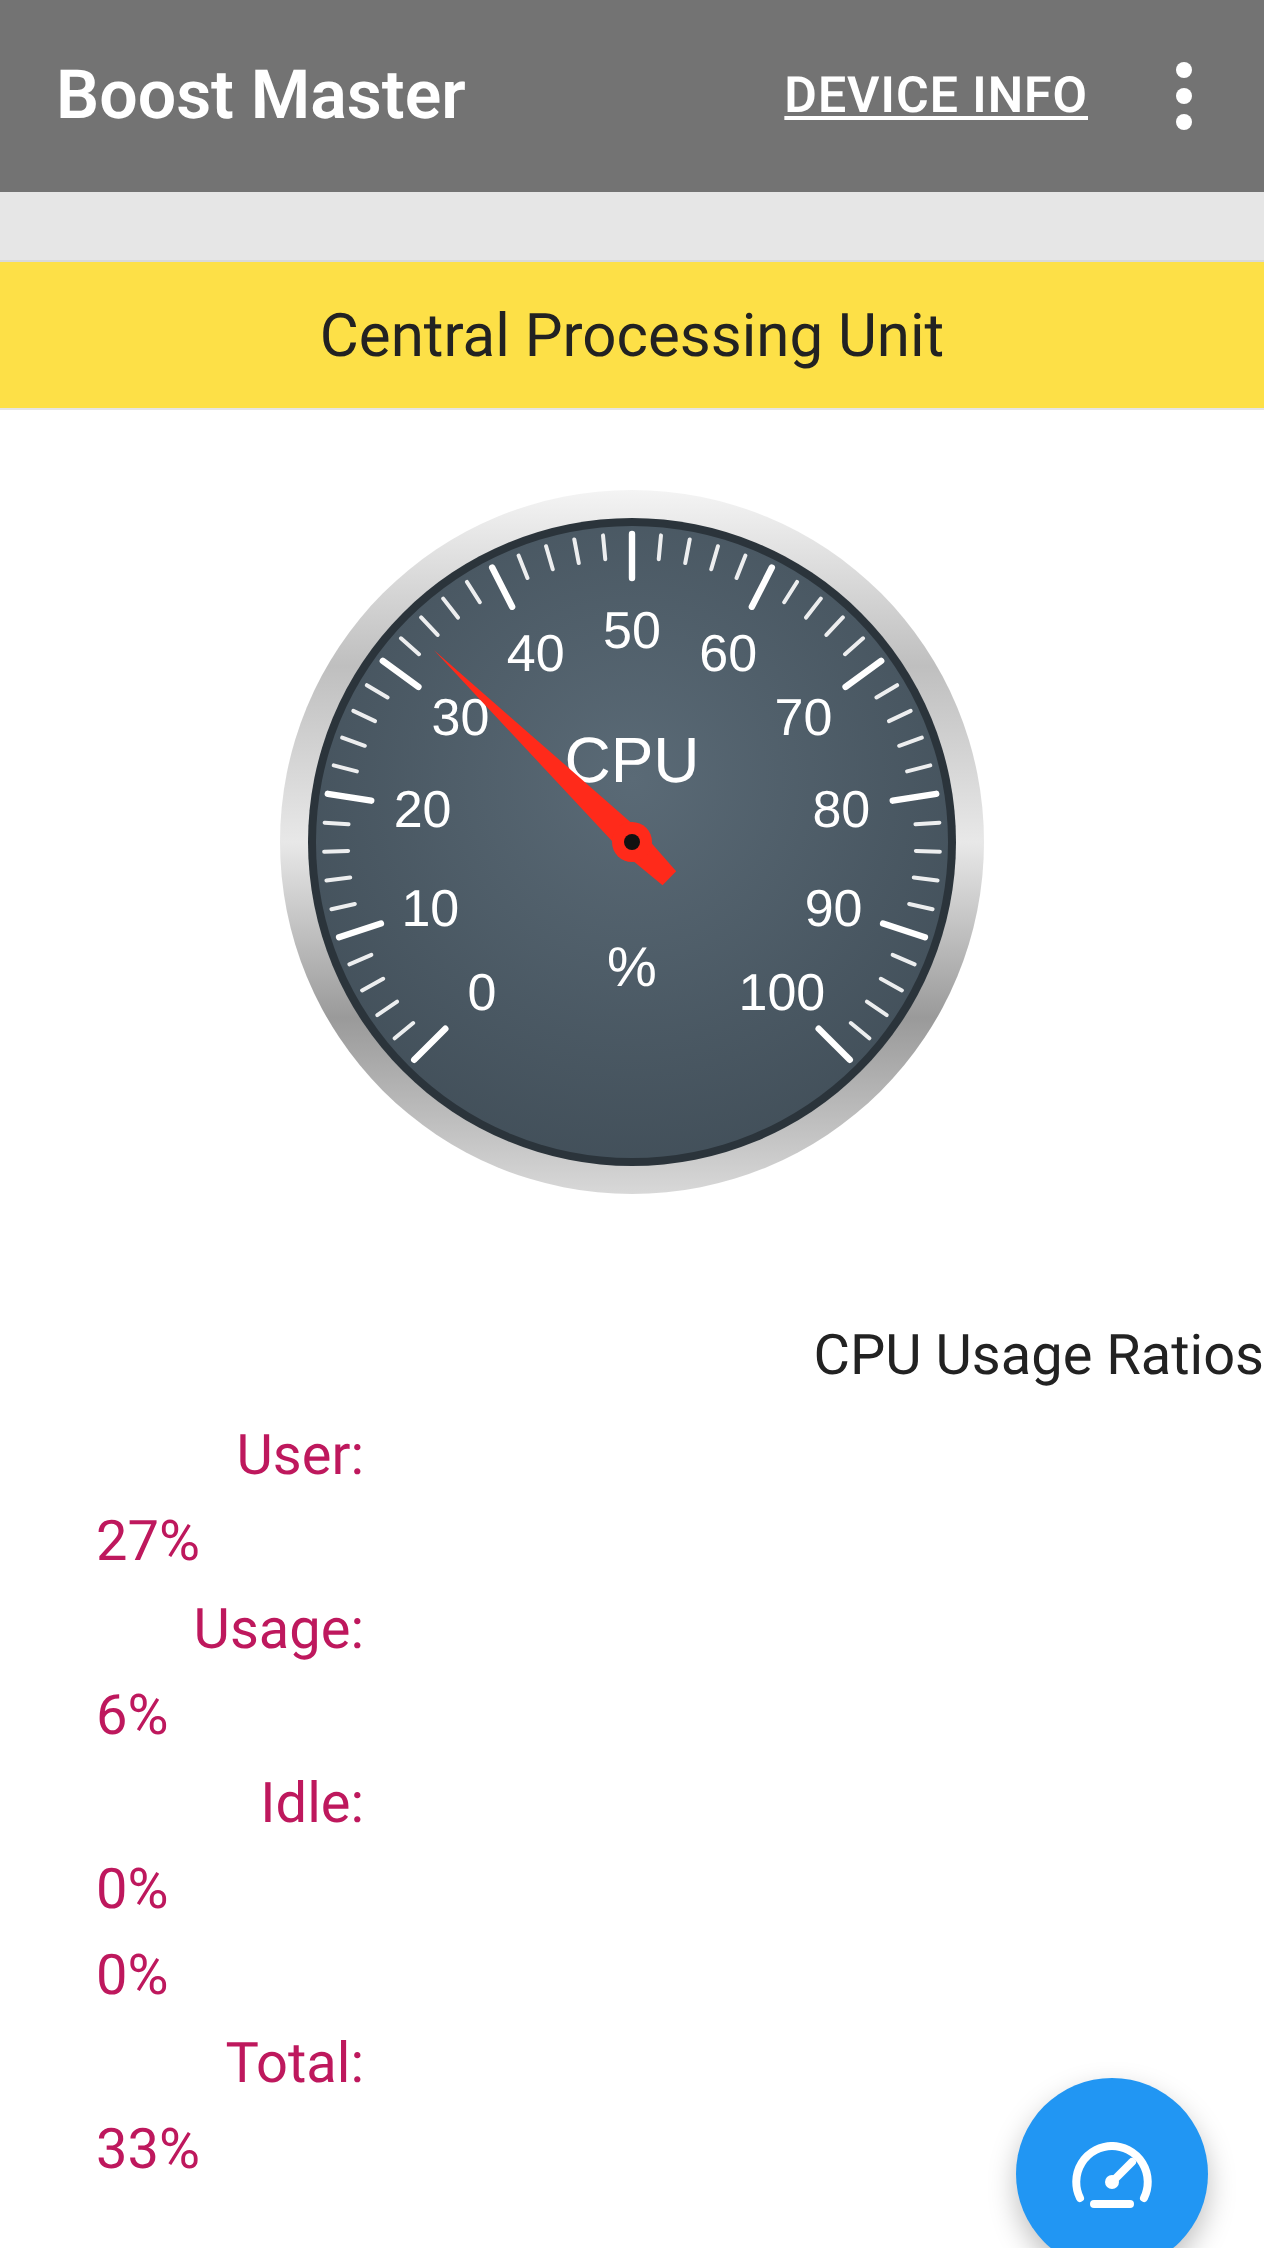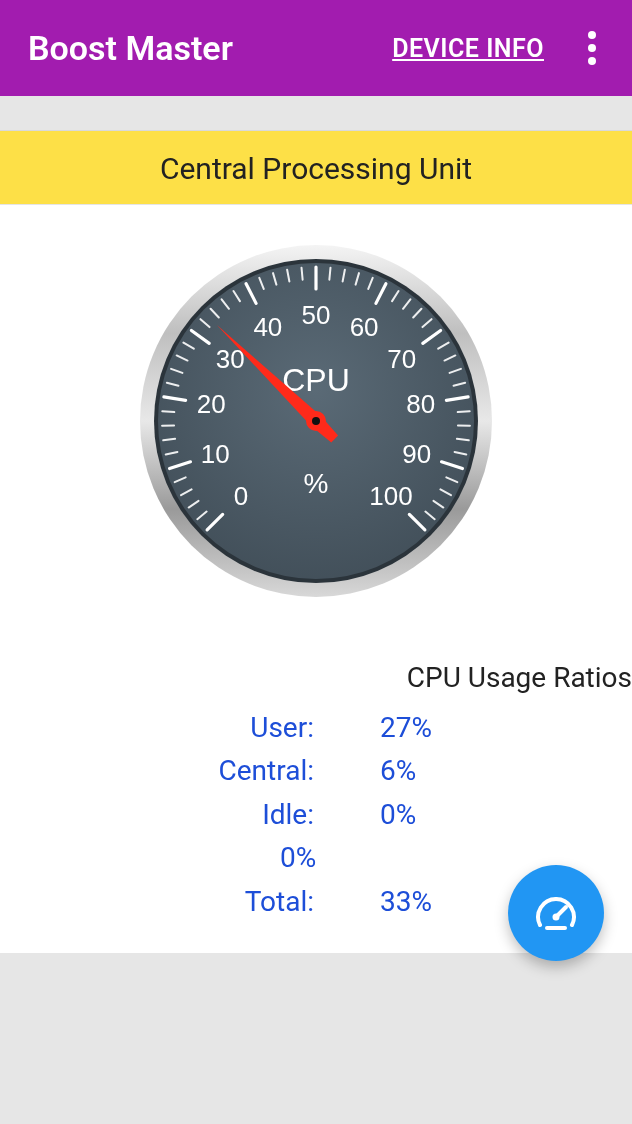--- a/index.html
+++ b/index.html
@@ -1,18 +1,18 @@
 <!DOCTYPE html>
 <html><head>
 <meta charset="utf-8">
 <style>
   * { box-sizing: border-box; margin: 0; padding: 0; }
   html, body { width: 632px; height: 1124px; overflow: hidden; font-family: Roboto, "Helvetica Neue", Arial, sans-serif; background: #e6e6e6; }
   .appbar {
-    background: #a21caf;
+    background: #737373;
     height: 96px;
     display: flex;
     align-items: center;
     padding: 0 20px 0 28px;
     color: #fff;
   }
   .appbar-title { font-size: 34px; font-weight: 600; flex: 1; }
   .appbar-action { font-size: 25px; font-weight: 600; letter-spacing: 0.5px; margin-right: 28px; cursor: pointer; text-decoration: underline; }
   .appbar-menu { width: 40px; height: 48px; display:flex; align-items:center; justify-content:center; cursor:pointer; }
   .spacer-top { height: 34px; background: #e6e6e6; }
@@ -22,21 +22,21 @@
     border-bottom: 1px solid #e5e5e5;
     text-align: center;
     padding: 20px 0 18px;
     font-size: 30px;
     color: #222;
   }
   .card-body { background: #fff; padding: 36px 0 30px; position: relative; }
   .gauge-wrap { display:flex; justify-content:center; }
   .ratios { margin-top: 60px; text-align:center; }
   .ratios-title { font-size: 28px; color:#222; margin-bottom: 12px; text-align: right; }
-  .ratio-row { display:flex; justify-content:center; font-size:28px; color:#1d4ed8; line-height:1.55; }
+  .ratio-row { display:flex; justify-content:center; font-size:28px; color:#be185d; line-height:1.55;flex-direction:column; }
   .ratio-label { width: 200px; text-align:right; padding-right: 18px; }
   .ratio-value { width: 120px; text-align:left;margin-left:48px; }
   .fab {
     position: absolute;
     right: 28px;
     bottom: -8px;
     width: 96px; height: 96px;
     border-radius: 50%;
     background: #2196f3;
     box-shadow: 0 6px 14px rgba(0,0,0,0.25);
@@ -155,21 +155,21 @@
   </div>
 
   <div class="ratios">
     <div class="ratios-title">CPU Usage Ratios</div>
     <div id="ratios-list">
         <div class="ratio-row">
           <div class="ratio-label">User:</div>
           <div class="ratio-value">27%</div>
         </div>
         <div class="ratio-row">
-          <div class="ratio-label">Central:</div>
+          <div class="ratio-label">Usage:</div>
           <div class="ratio-value">6%</div>
         </div>
         <div class="ratio-row">
           <div class="ratio-label">Idle:</div>
           <div class="ratio-value">0%</div>
         </div>
         <div class="ratio-row">
           <div class="ratio-value">0%</div>
         </div>
         <div class="ratio-row">

